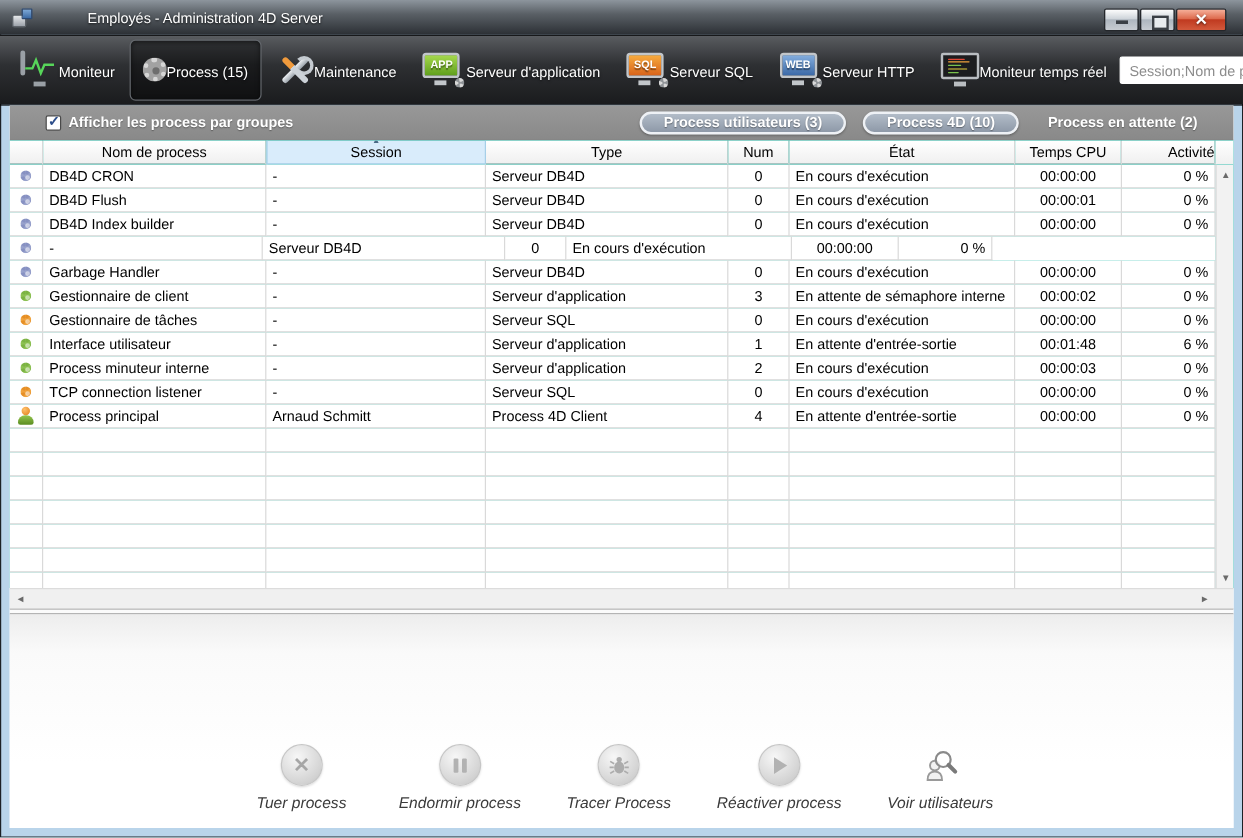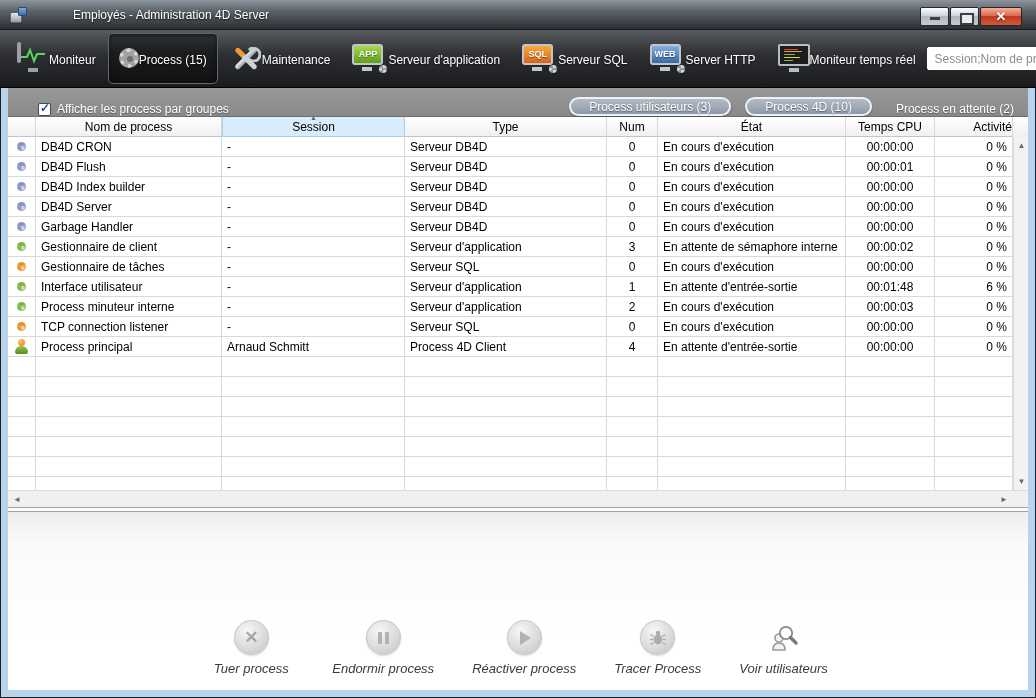--- a/index.html
+++ b/index.html
@@ -102,21 +102,21 @@
   
   .tb-search { margin-left:auto; align-self:center; display:flex; align-items:center;
     width:172px; height:23px; background:#fff; border:1px solid #fff; border-radius:2px; padding:0 4px 0 7px; }
   .tb-search input { flex:1; border:none; outline:none; font-size:12px; color:#333; font-family:"Liberation Sans",sans-serif; background:transparent; min-width:0; }
   .tb-search input::placeholder { color:#8c8c8c; }
 
   
   .body { flex:1; margin:0 8px 8px; background:#fff; display:flex; flex-direction:column; overflow:hidden; }
 
   
-  .filterbar { height:29px; flex:0 0 29px; background:linear-gradient(#989898,#898989); display:flex; align-items:flex-end; padding:0 0 0 30px; border-bottom:1px solid #6e6e6e; }
+  .filterbar { height:29px; flex:0 0 29px; background:linear-gradient(#989898,#898989); display:flex; align-items:center; padding:0 16px 0 30px; border-bottom:1px solid #6e6e6e;font-weight:bold; }
   .chk-wrap { display:flex; align-items:center; gap:6px; }
   .chk { width:13px; height:13px; background:#fff; border:1px solid #4a4a4a; border-radius:2px; position:relative; }
   .chk.checked::after { content:"✓"; position:absolute; left:1px; top:-3px; font-size:12px; font-weight:bold; color:#2d4e8a; }
   .chk-label { color:#fff; font-size:12px; text-shadow:0 1px 1px rgba(0,0,0,.35); }
   .pill {
     height:19px; border-radius:10px; border:2px solid #eef1f5;
     background:linear-gradient(#b2bcc8,#8e99a8); color:#fff; font-size:12px;
     padding:0 18px; display:flex; align-items:center; text-shadow:0 1px 1px rgba(0,0,0,.4);
     box-shadow:0 1px 2px rgba(0,0,0,.3); white-space:nowrap; cursor:default;
   }
@@ -253,21 +253,21 @@
       <span class="tb-label">Serveur SQL</span>
     </div>
 
     <div class="tb-item">
       <span class="tb-ico">
         <span class="srv">
             <span class="screen web">WEB</span>
             <span class="mini-gear"></span>
           </span>
       </span>
-      <span class="tb-label">Server HTTP</span>
+      <span class="tb-label">Serveur HTTP</span>
     </div>
 
     <div class="tb-item">
       <span class="tb-ico">
         <span class="ico-rt">
             <span class="scr">
           <i style="background:#e04838;width:14px"></i>
           <i style="background:#f0a23c;width:18px"></i>
           <i style="background:#79c24c;width:11px"></i>
           <i style="background:#e8d23c;width:16px"></i>
@@ -351,21 +351,20 @@
             <div class="td c-num">0</div>
             <div class="td c-state">En cours d'exécution</div>
             <div class="td c-cpu">00:00:00</div>
             <div class="td c-act">0 %</div>
           </div>
 
           <div class="tr">
             <div class="td c-icon">
                 <span class="ricon gear-blue"></span>
               </div>
-            <div class="td c-name">DB4D Server</div>
             <div class="td c-session">-</div>
             <div class="td c-type">Serveur DB4D</div>
             <div class="td c-num">0</div>
             <div class="td c-state">En cours d'exécution</div>
             <div class="td c-cpu">00:00:00</div>
             <div class="td c-act">0 %</div>
           </div>
 
           <div class="tr">
             <div class="td c-icon">
@@ -555,27 +554,20 @@
         </div>
 
         <div class="action">
           <div class="abtn">
               <span class="pause">
                 <i></i>
                 <i></i>
               </span>
             </div>
           <div class="albl">Endormir process</div>
-        </div>
-
-        <div class="action">
-          <div class="abtn">
-              <span class="play"></span>
-            </div>
-          <div class="albl">Réactiver process</div>
         </div>
 
         <div class="action">
           <div class="abtn">
             <svg width="18" height="18" viewBox="0 0 18 18">
               <ellipse cx="9" cy="10.5" rx="4.2" ry="5" fill="#acacac"></ellipse>
               <circle cx="9" cy="4" r="2.2" fill="#acacac"></circle>
               <g stroke="#acacac" stroke-width="1.4">
                 <line x1="4.8" y1="7.5" x2="1.5" y2="5.5"></line>
                   <line x1="4.5" y1="10.5" x2="1" y2="10.5"></line>
@@ -583,20 +575,27 @@
                 <line x1="13.2" y1="7.5" x2="16.5" y2="5.5"></line>
                   <line x1="13.5" y1="10.5" x2="17" y2="10.5"></line>
                   <line x1="13.2" y1="13.5" x2="16.5" y2="15.5"></line>
               </g>
             </svg>
           </div>
           <div class="albl">Tracer Process</div>
         </div>
 
         <div class="action">
+          <div class="abtn">
+              <span class="play"></span>
+            </div>
+          <div class="albl">Réactiver process</div>
+        </div>
+
+        <div class="action">
           <div class="abtn flat">
             <svg width="30" height="30" viewBox="0 0 30 30">
               <circle cx="10" cy="15" r="4" fill="#f2f2f2" stroke="#9a9a9a" stroke-width="1.6"></circle>
               <path d="M4 27 q0 -7 6 -7 q6 0 6 7 z" fill="#f2f2f2" stroke="#9a9a9a" stroke-width="1.6"></path>
               <circle cx="17" cy="10" r="6.2" fill="rgba(255,255,255,0.85)" stroke="#8a8a8a" stroke-width="1.8"></circle>
               <line x1="21.5" y1="14.5" x2="27" y2="20" stroke="#7a7a7a" stroke-width="3.4" stroke-linecap="round"></line>
             </svg>
           </div>
           <div class="albl">Voir utilisateurs</div>
         </div>

